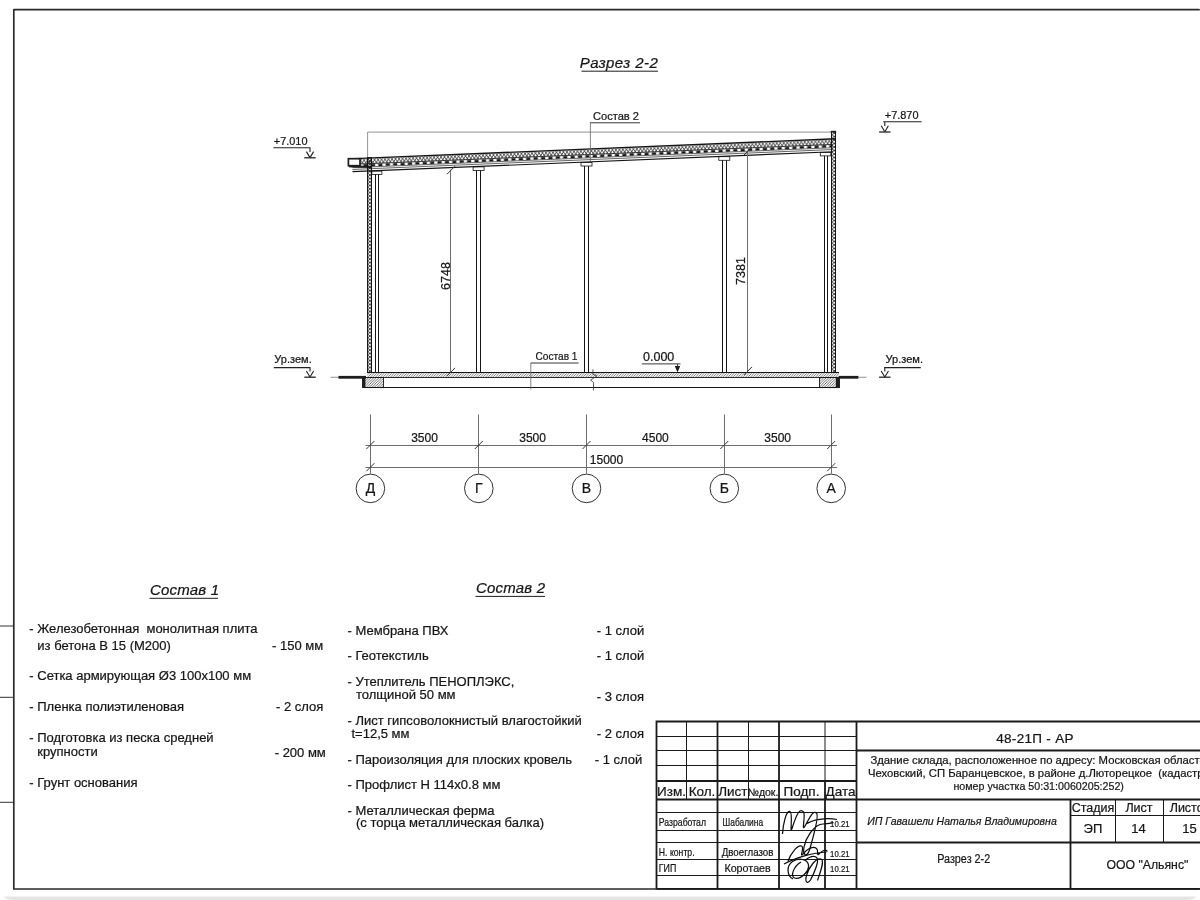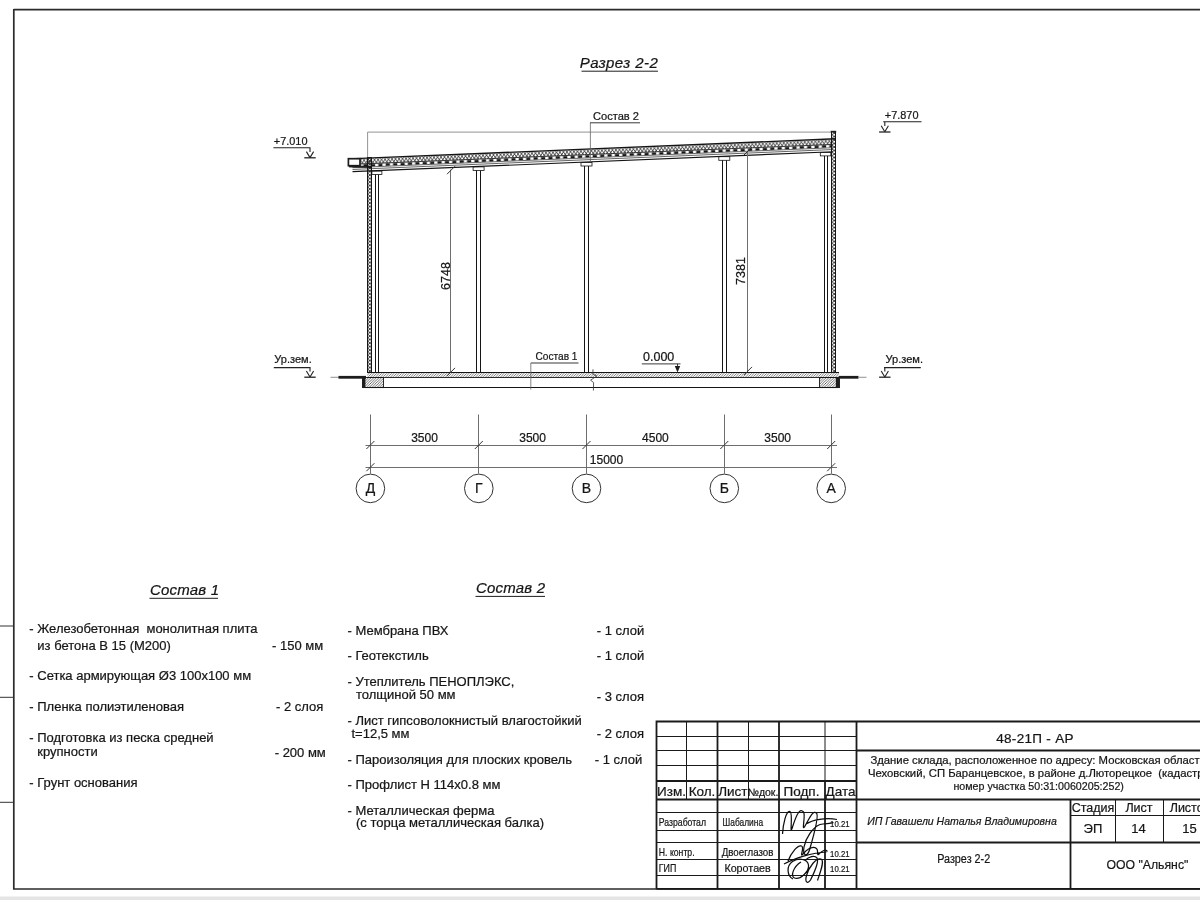--- a/index.html
+++ b/index.html
@@ -1,17 +1,17 @@
 <!DOCTYPE html>
 <html><head>
 <meta charset="utf-8">
 <style>
   html,body{margin:0;padding:0;background:#fff;}
   #page{position:relative;width:1200px;height:900px;background:#fff;overflow:hidden;transform:translateZ(0);filter:grayscale(1);
-        font-family:"Liberation Sans", sans-serif;}
+        font-family:"Liberation Sans", sans-serif;border-radius:12px;}
   svg{position:absolute;left:0;top:0;}
   text{fill:#161616;stroke:#161616;stroke-width:0.22px;font-family:"Liberation Sans", sans-serif;}
 </style>
 </head>
 <body>
 <div id="page">
 <svg width="1200" height="900" viewBox="0 0 1200 900">
 <defs>
   <pattern id="xh" width="7" height="4.6" patternUnits="userSpaceOnUse">
     <path d="M0,4.6 L3.5,0 L7,4.6 M0,0 L3.5,4.6 L7,0" stroke="#151515" stroke-width="0.75" fill="none"></path>

